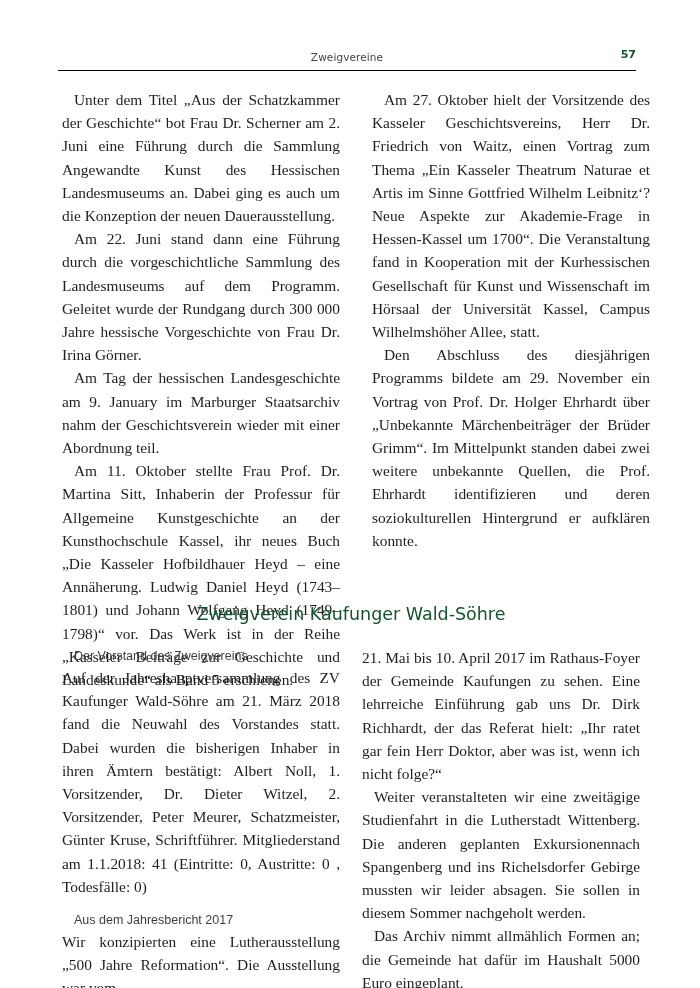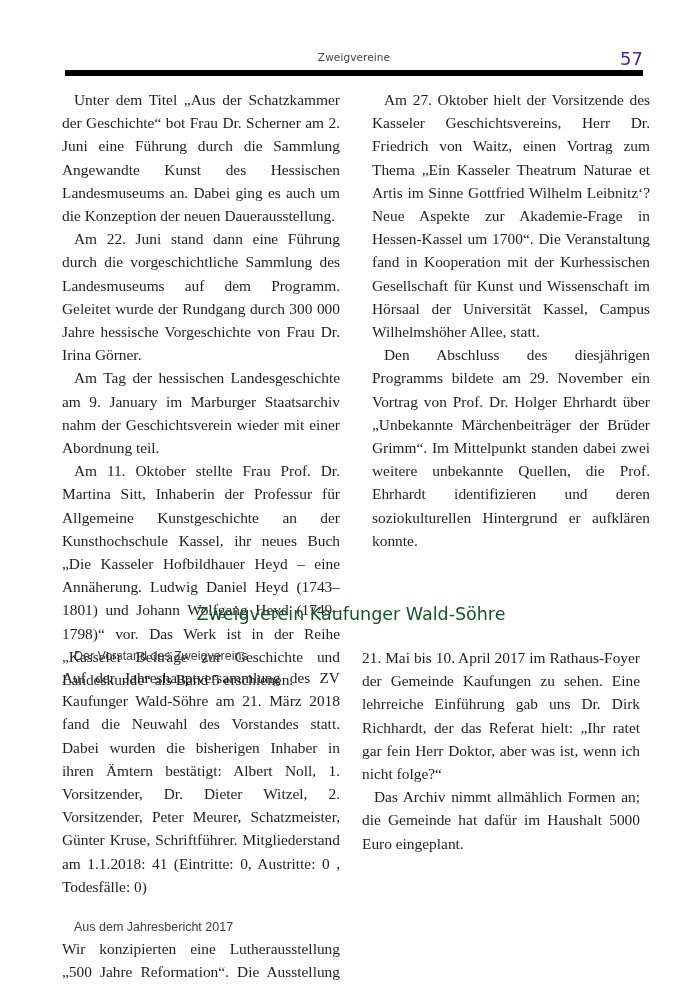--- a/index.html
+++ b/index.html
@@ -1,29 +1,29 @@
 <!DOCTYPE html>
 <html><head>
 <meta charset="utf-8">
 <style>
   html, body { margin: 0; padding: 0; background: #ffffff; }
   body { width: 700px; height: 988px; position: relative; overflow: hidden; color: #1e1e1e; }
-  .header { position: absolute; left: 65px; top: 44px; width: 578px; height: 26px; border-bottom: 6px solid #000000; }
+  .header { position: absolute; left: 58px; top: 44px; width: 578px; height: 26px; border-bottom: 1px solid #000000; }
   .running-title { position: absolute; left: 0; right: 0; top: 7px; text-align: center; font-family: "DejaVu Sans", sans-serif; font-size: 10.5px; color: #444; letter-spacing: 0.1px; }
-  .page-number { position: absolute; right: 0; top: 4px; font-family: "DejaVu Sans", sans-serif; font-size: 18px; color: #4c1d95; }
+  .page-number { position: absolute; right: 0; top: 4px; font-family: "DejaVu Sans", sans-serif; font-size: 11px; color: #14532d; font-weight: bold; }
   .col { position: absolute; width: 278px; font-family: "Liberation Serif", serif; font-size: 15.4px; line-height: 23.2px; text-align: justify; hyphens: manual; }
   .col p { margin: 0; text-indent: 12px; }
   .col p.noindent { text-indent: 0; }
   .col-left-top { left: 62px; top: 88px; }
   .col-right-top { left: 372px; top: 88px; }
   .section-title { position: absolute; left: 62px; width: 578px; top: 604px; text-align: center; font-family: "DejaVu Sans", sans-serif; font-size: 17.5px; color: #14532d; }
   .col-left-bottom { left: 62px; top: 646px; }
   .col-right-bottom { left: 362px; top: 646px; }
   .subhead { font-family: Liberation Sans, sans-serif; font-size: 12.5px; line-height: 20px; color: #404040; margin: 0; }
-  .subhead.spaced { margin-top: 19px; }
+  .subhead.spaced { margin-top: 12px; }
 </style>
 </head>
 <body>
 
 <div class="header">
   <span class="running-title">Zweigvereine</span>
   <span class="page-number">57</span>
 </div>
 
 <div class="col col-left-top">
@@ -42,14 +42,15 @@
 
 <div class="col col-left-bottom">
   <p class="subhead">Der Vorstand des Zweigvereins</p>
   <p class="noindent">Auf der Jahreshauptversammlung des ZV Kaufunger Wald-Söhre am 21. März 2018 fand die Neuwahl des Vorstandes statt. Dabei wurden die bisherigen Inhaber in ihren Äm­tern bestätigt: Albert Noll, 1. Vorsitzender, Dr. Dieter Witzel, 2. Vorsitzender, Peter Meurer, Schatzmeister, Günter Kruse, Schriftführer. Mitgliederstand am 1.1.2018: 41 (Eintritte: 0, Austritte: 0 , Todesfälle: 0)</p>
   <p class="subhead spaced">Aus dem Jahresbericht 2017</p>
   <p class="noindent">Wir konzipierten eine Lutherausstellung „500 Jahre Reformation“. Die Ausstellung war vom</p>
 </div>
 
 <div class="col col-right-bottom">
   <p class="noindent">21. Mai bis 10. April 2017 im Rathaus-Foyer der Gemeinde Kaufungen zu sehen. Eine lehr­reiche Einführung gab uns Dr. Dirk Richhardt, der das Referat hielt: „Ihr ratet gar fein Herr Doktor, aber was ist, wenn ich nicht folge?“</p>
+  <p>Weiter veranstalteten wir eine zweitägige Studienfahrt in die Lutherstadt Wittenberg. Die anderen geplanten Exkursionennach Spangenberg und ins Richelsdorfer Gebir­ge mussten wir leider absagen. Sie sollen in diesem Sommer nachgeholt werden.</p>
   <p>Das Archiv nimmt allmählich Formen an; die Gemeinde hat dafür im Haushalt 5000 Euro eingeplant.</p>
 </div>
 
 </body></html>

